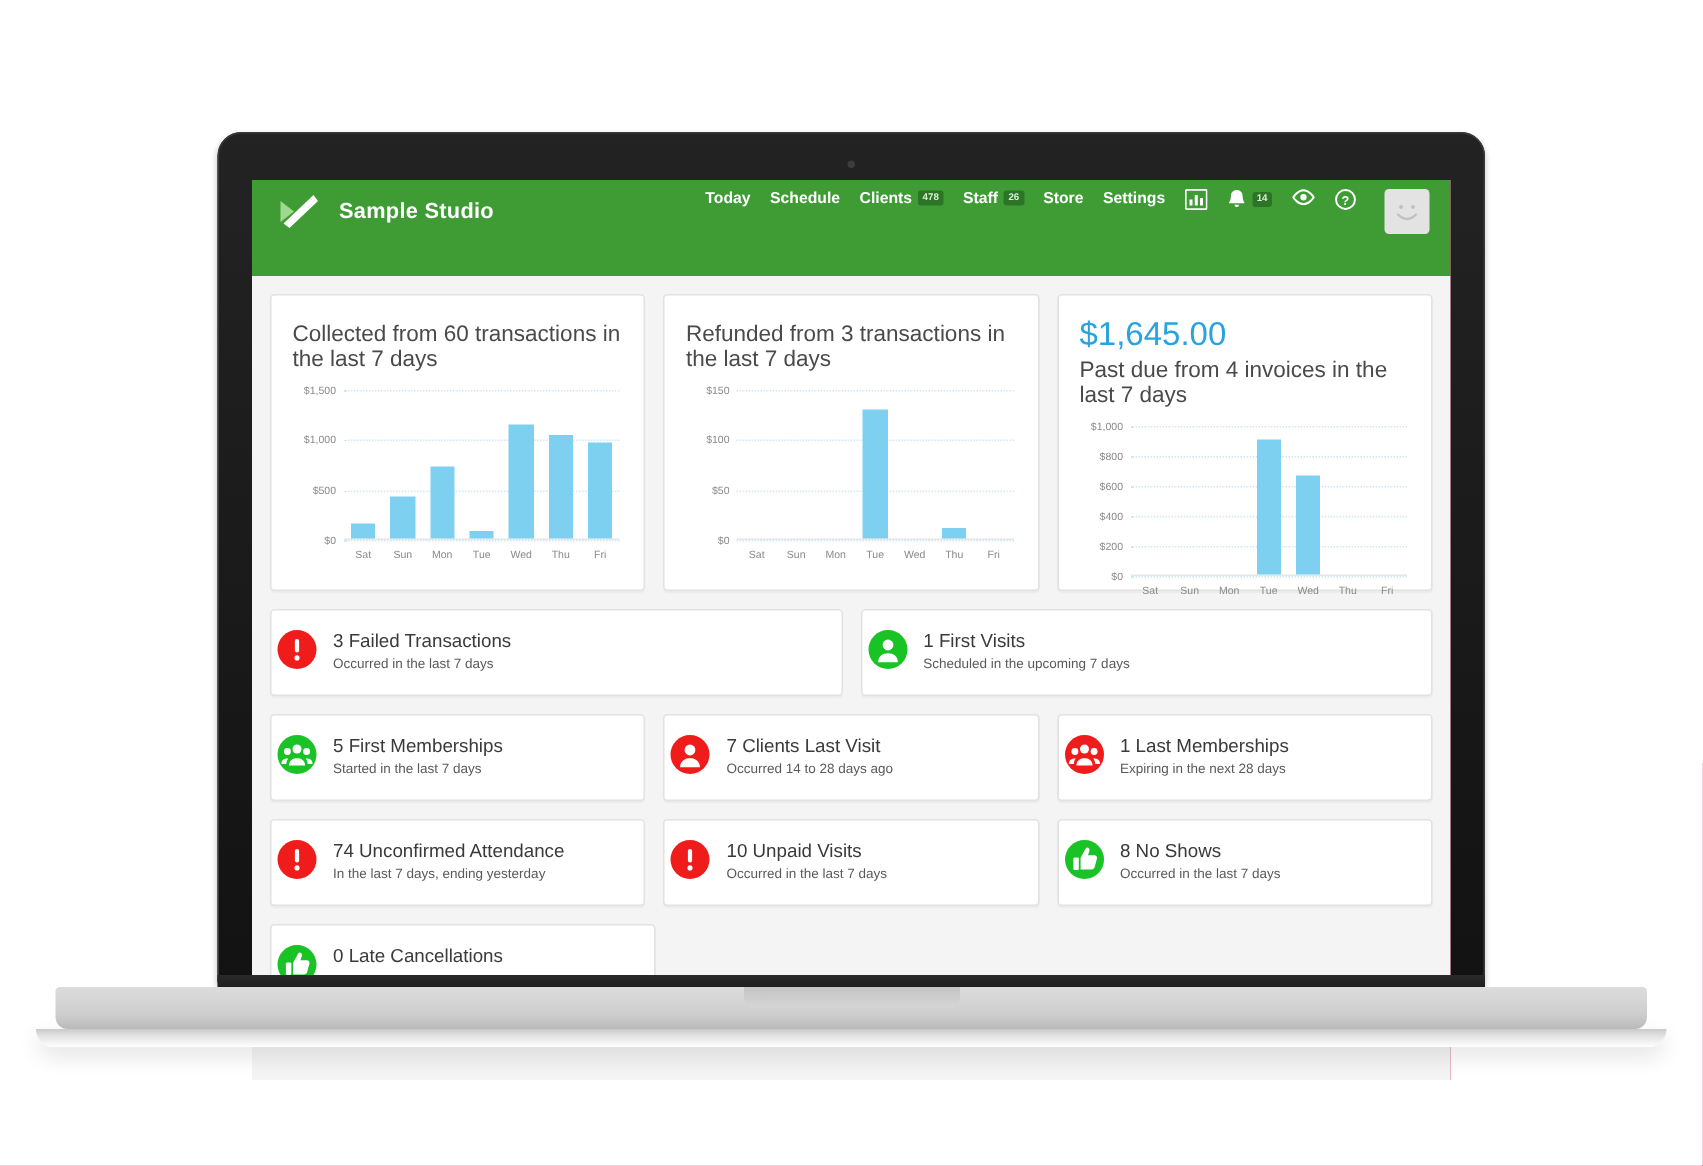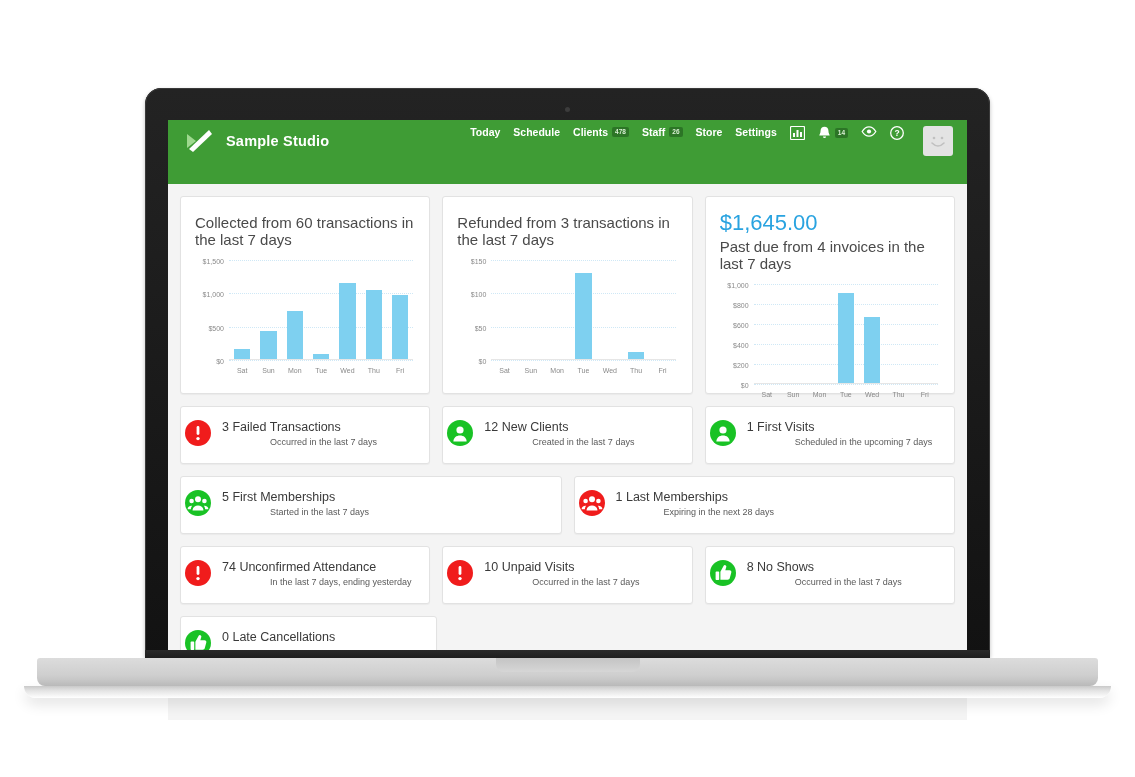--- a/index.html
+++ b/index.html
@@ -131,21 +131,21 @@
   .stat-card { display: flex; align-items: flex-start; gap: 11px; padding: 13px 4px; height: 58px; }
   .stat-icon {
     width: 26px; height: 26px; border-radius: 50%;
     display: flex; align-items: center; justify-content: center;
     flex: 0 0 26px;
   }
   .stat-icon.red { background: #f01c1c; }
   .stat-icon.green { background: #19c225; }
   .stat-text { min-width: 0; }
   .stat-title { font-size: 12.5px; color: #3a3a3a; line-height: 1.25; white-space: nowrap; }
-  .stat-sub { font-size: 9px; color: #5a5a5a; margin-top: 1px; white-space: nowrap; margin-left: 48px; }
+  .stat-sub { font-size: 9px; color: #5a5a5a; margin-top: 1px; white-space: nowrap; }
   .spacer-card { background: transparent; border: none; box-shadow: none; }
 </style>
 </head>
 <body>
 
 <div id="stage">
 
   <div id="laptop-lid">
     <div id="laptop-lid-inner"></div>
     <div id="camera"></div>
@@ -408,32 +408,20 @@
                   </div>
                 </div>
                 <div class="card stat-card">
                   <span class="stat-icon green">
                     <svg width="26" height="26" viewBox="0 0 26 26">
                       <circle cx="13" cy="10" r="3.6" fill="#fff"></circle>
                       <path d="M6.4 21.5c0-3.9 3-6 6.6-6s6.6 2.1 6.6 6z" fill="#fff"></path>
                     </svg>
                   </span>
                   <div class="stat-text">
-                    <div class="stat-title">12 New Clients</div>
-                    <div class="stat-sub">Created in the last 7 days</div>
-                  </div>
-                </div>
-                <div class="card stat-card">
-                  <span class="stat-icon green">
-                    <svg width="26" height="26" viewBox="0 0 26 26">
-                      <circle cx="13" cy="10" r="3.6" fill="#fff"></circle>
-                      <path d="M6.4 21.5c0-3.9 3-6 6.6-6s6.6 2.1 6.6 6z" fill="#fff"></path>
-                    </svg>
-                  </span>
-                  <div class="stat-text">
                     <div class="stat-title">1 First Visits</div>
                     <div class="stat-sub">Scheduled in the upcoming 7 days</div>
                   </div>
                 </div>
               </div>
               <div class="row">
                 <div class="card stat-card">
                   <span class="stat-icon green">
                     <svg width="26" height="26" viewBox="0 0 26 26">
                       <circle cx="13" cy="9.3" r="3" fill="#fff"></circle>
@@ -445,20 +433,32 @@
                     </svg>
                   </span>
                   <div class="stat-text">
                     <div class="stat-title">5 First Memberships</div>
                     <div class="stat-sub">Started in the last 7 days</div>
                   </div>
                 </div>
                 <div class="card stat-card">
                   <span class="stat-icon red">
                     <svg width="26" height="26" viewBox="0 0 26 26">
+                      <circle cx="13" cy="10" r="3.6" fill="#fff"></circle>
+                      <path d="M6.4 21.5c0-3.9 3-6 6.6-6s6.6 2.1 6.6 6z" fill="#fff"></path>
+                    </svg>
+                  </span>
+                  <div class="stat-text">
+                    <div class="stat-title">7 Clients Last Visit</div>
+                    <div class="stat-sub">Occurred 14 to 28 days ago</div>
+                  </div>
+                </div>
+                <div class="card stat-card">
+                  <span class="stat-icon red">
+                    <svg width="26" height="26" viewBox="0 0 26 26">
                       <circle cx="13" cy="9.3" r="3" fill="#fff"></circle>
                       <circle cx="6.6" cy="11" r="2.3" fill="#fff"></circle>
                       <circle cx="19.4" cy="11" r="2.3" fill="#fff"></circle>
                       <path d="M7.6 20.4c0-3.2 2.4-4.9 5.4-4.9s5.4 1.7 5.4 4.9z" fill="#fff"></path>
                       <path d="M2.6 19.3c0-2.4 1.7-3.6 4-3.6h.6c-.9 1-1.3 2.2-1.3 3.6z" fill="#fff"></path>
                       <path d="M23.4 19.3c0-2.4-1.7-3.6-4-3.6h-.6c.9 1 1.3 2.2 1.3 3.6z" fill="#fff"></path>
                     </svg>
                   </span>
                   <div class="stat-text">
                     <div class="stat-title">1 Last Memberships</div>

